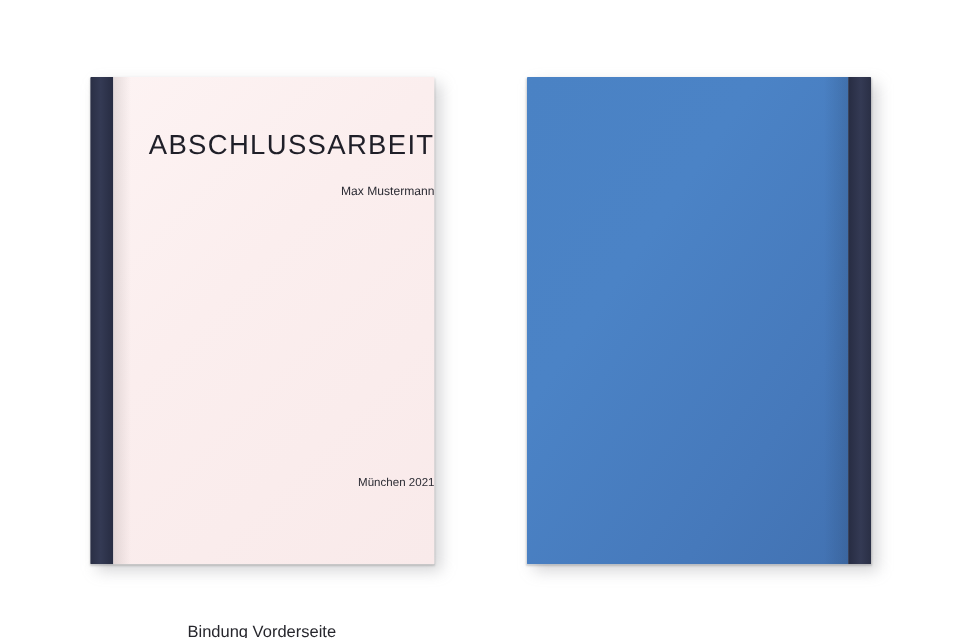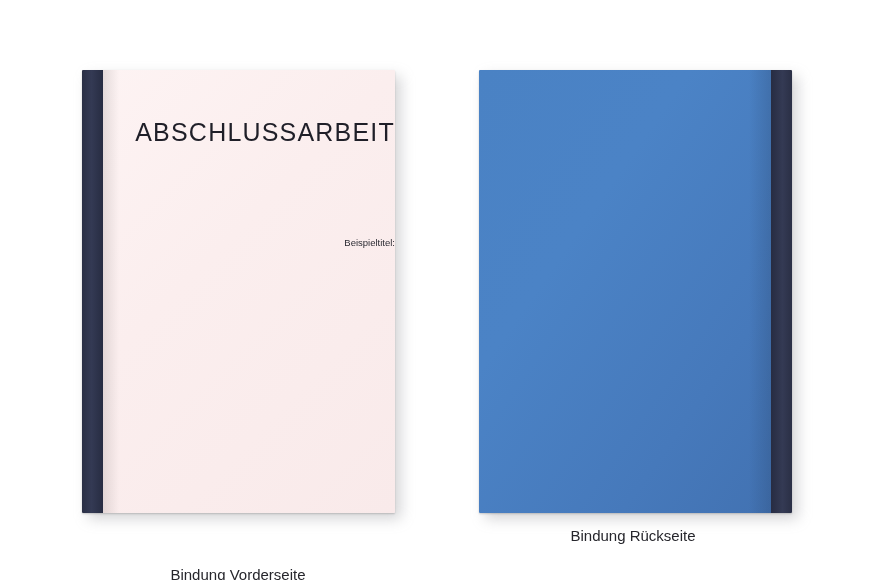--- a/index.html
+++ b/index.html
@@ -182,29 +182,29 @@
 <body>
 
 <div class="stage">
 
   <div class="front-wrap">
     <div class="front-shadow"></div>
     <div class="front-book">
       <div class="front-spine"></div>
       <div class="front-page">
         <div class="doc-title">ABSCHLUSSARBEIT</div>
-        <div class="doc-subtitle-label">Beispieltitel:</div>
+        <div class="doc-author">Max Mustermann</div>
+        <div class="doc-place">München 2021</div>
       </div>
     </div>
   </div>
 
   <div class="back-wrap">
     <div class="back-shadow"></div>
     <div class="back-book">
       <div class="back-page"></div>
       <div class="back-spine"></div>
     </div>
   </div>
 
   <div class="caption caption-front">Bindung Vorderseite</div>
-  <div class="caption caption-back">Bindung Rückseite</div>
 
 </div>
 
 </body></html>

